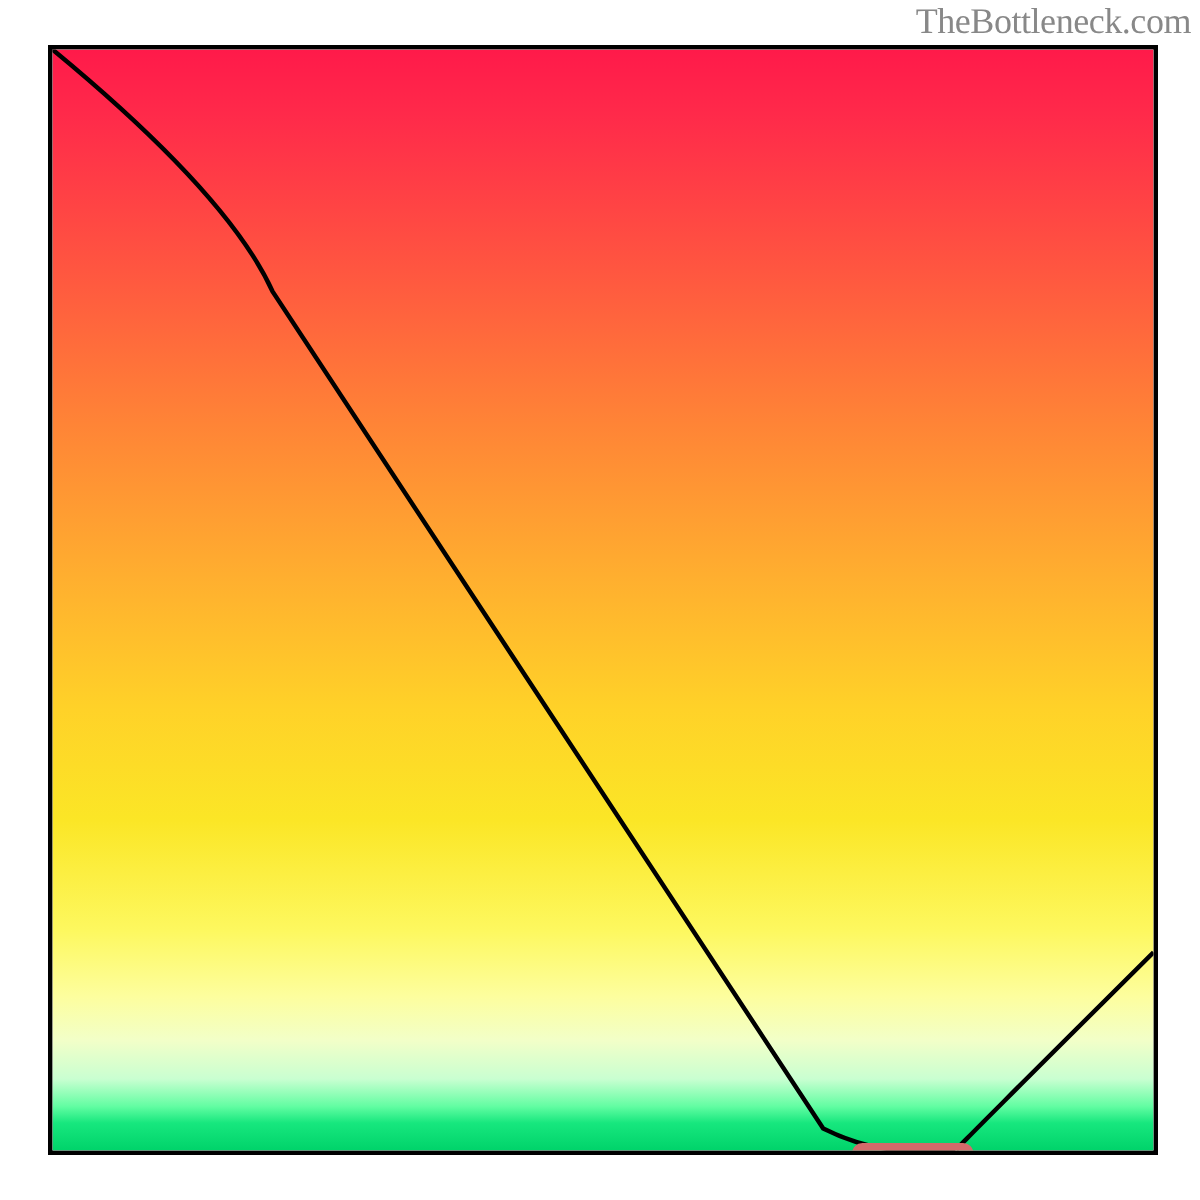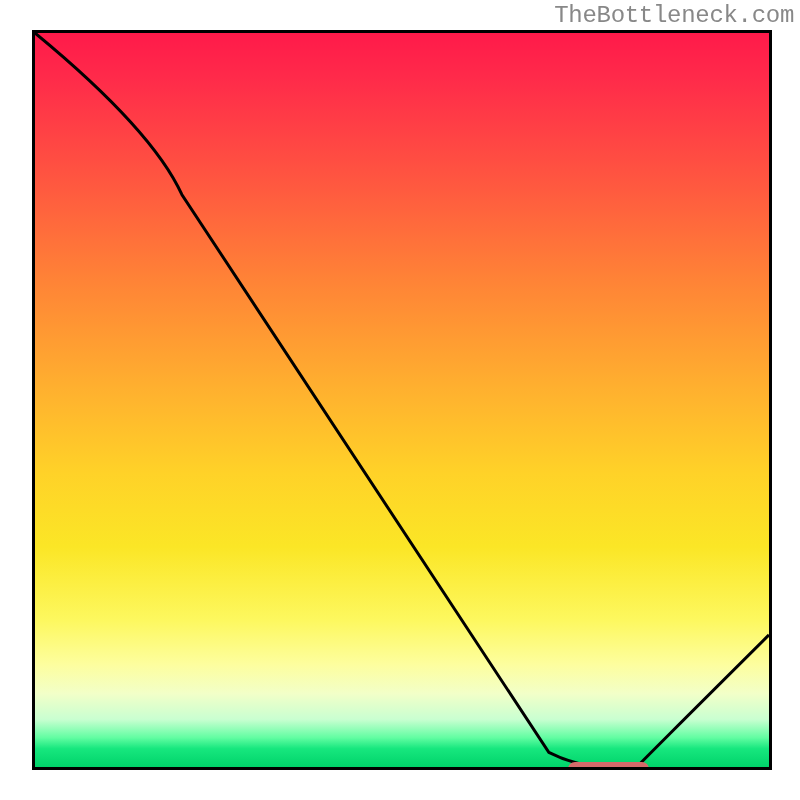--- a/index.html
+++ b/index.html
@@ -15,21 +15,21 @@
     width: 800px;
     height: 800px;
     background: #fff;
   }
   .watermark {
     position: absolute;
     top: 2px;
     right: 6px;
     font-size: 24px;
     color: #888;
-    font-family: Liberation Mono, monospace;
+    font-family: Liberation Serif, serif;
     letter-spacing: -0.3px;
   }
   .plot-area {
     position: absolute;
     left: 32px;
     top: 30px;
     width: 740px;
     height: 740px;
     box-sizing: border-box;
     border: 3px solid #000;

